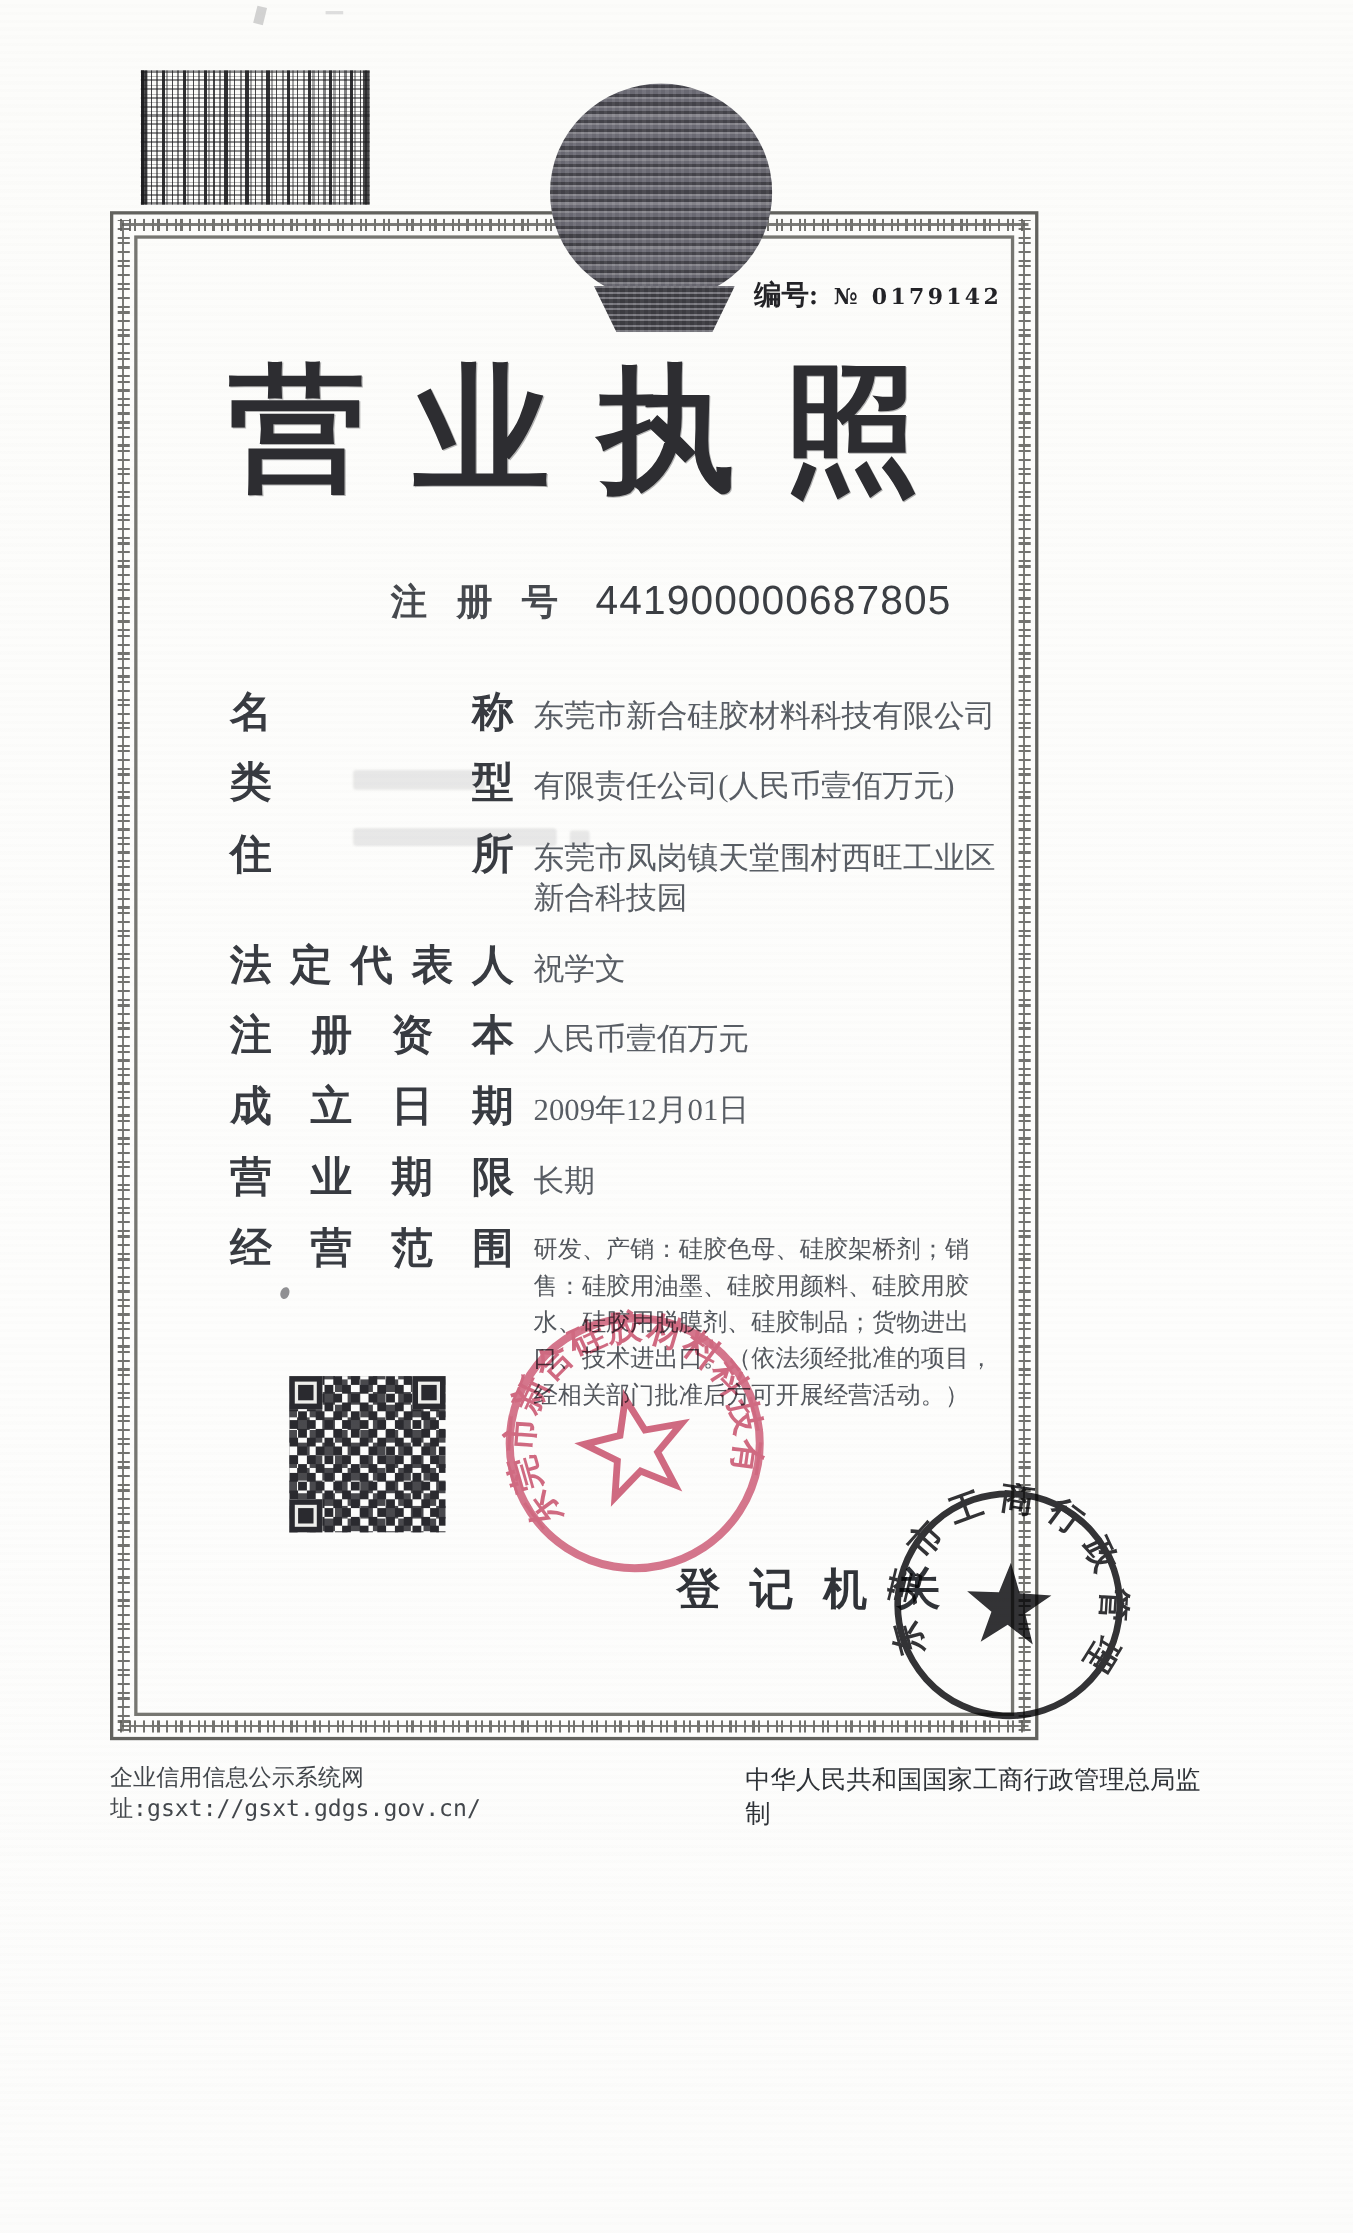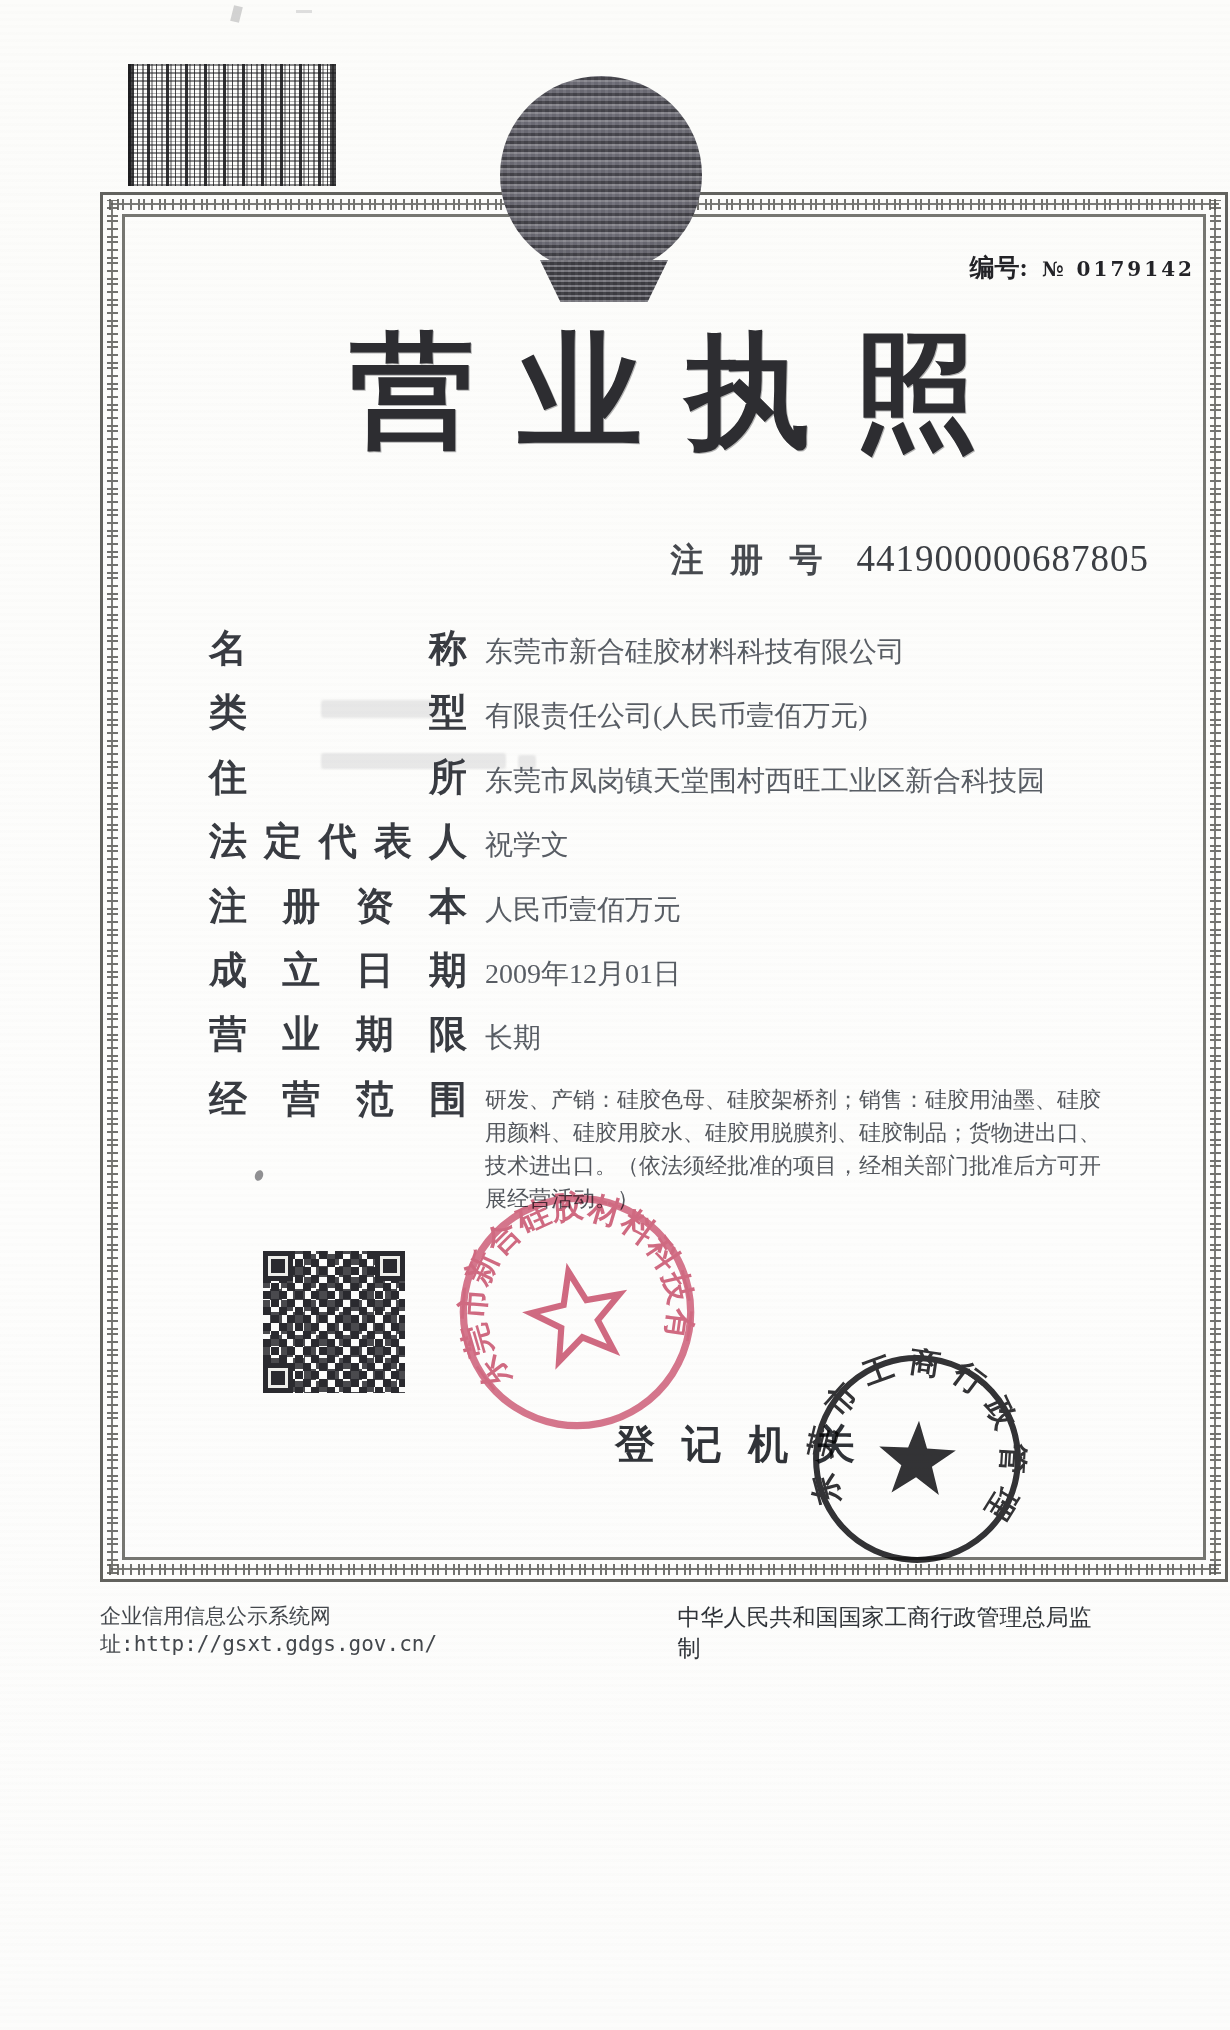--- a/index.html
+++ b/index.html
@@ -51,21 +51,21 @@
   .emblem-base{
     width:128px;height:42px;margin:-14px auto 0;
     background-color:#55545c;
     background-image:
       repeating-linear-gradient(0deg, rgba(255,255,255,.2) 0 2px, rgba(0,0,0,.3) 2px 5px),
       repeating-linear-gradient(90deg, rgba(255,255,255,.08) 0 3px, transparent 3px 7px);
     clip-path:polygon(0 0,100% 0,84% 100%,16% 100%);
   }
   
   .frame{
-    position:absolute;left:100px;top:192px;width:1128px;height:1390px;
+    position:absolute;left:100px;top:192px;width:844px;height:1390px;
     border:3px solid #62625e;box-sizing:border-box;
   }
   .frame-inner{position:absolute;inset:19px;border:3px solid #6a6a65;opacity:.92;}
   .strip{position:absolute;opacity:.85;}
   .strip.h{
     left:6px;right:6px;height:11px;
     background-image:
       repeating-linear-gradient(90deg, #5b5b57 0 2px, transparent 2px 8px, #5b5b57 8px 10px, transparent 10px 13px, #5b5b57 13px 15px, transparent 15px 21px),
       linear-gradient(to bottom, transparent 0 4px, rgba(91,91,87,.95) 4px 6px, transparent 6px 11px);
   }
@@ -90,21 +90,21 @@
     position:absolute;top:128px;left:50%;transform:translateX(-50%);
     width:628px;font-size:124px;font-weight:900;color:#2b2b2f;
     font-family:"Liberation Sans",sans-serif;line-height:1.1;
     text-shadow:1px 1px 0 rgba(43,43,47,.35);
     filter:contrast(.98);
   }
   .regno-line{
     position:absolute;top:330px;right:76px;display:flex;align-items:baseline;gap:34px;
   }
   .regno-label{width:152px;font-size:33px;font-weight:600;color:#46494e;}
-  .regno-number{font-size:37px;color:#3b3e43;letter-spacing:1px;font-family:Liberation Serif, serif;margin-top:12px;}
+  .regno-number{font-size:37px;color:#3b3e43;letter-spacing:1px;font-family:Liberation Sans, sans-serif;}
   .fields{position:absolute;left:106px;top:432px;right:34px;}
   .field-row{display:flex;align-items:flex-start;margin-bottom:21px;}
   .field-label{
     width:258px;flex:0 0 258px;font-size:38px;line-height:42px;font-weight:600;color:#383b41;
   }
   .field-value{
     margin-left:18px;font-size:28px;line-height:1.3;color:#585d64;padding-top:7px;
   }
   .field-row.scope .field-value{
     font-size:22px;line-height:1.5;width:628px;padding-top:5px;color:#53575d;
@@ -294,17 +294,17 @@
       <circle cx="110" cy="110" r="100" fill="none" stroke="#232326" stroke-width="6"></circle>
       <path id="authorityArc" d="M 38,155 A 85,85 0 1 1 182,155" fill="none"></path>
       <text font-size="30" font-weight="700" fill="#232326" letter-spacing="12" font-family="Liberation Serif, serif">
         <textPath href="#authorityArc">东莞市工商行政管理局</textPath>
       </text>
       <polygon points="110,72 119.4,99.1 148,99.6 125.2,116.9 133.5,144.4 110,128 86.5,144.4 94.8,116.9 72,99.6 100.6,99.1" fill="#232326"></polygon>
     </svg>
   </div>
 
   <div class="footer">
-    <div class="footer-left">企业信用信息公示系统网址:http://gsxt.gdgs.gov.cn/</div>
+    <div class="footer-left">企业信用信息公示系统网址:gsxt://gsxt.gdgs.gov.cn/</div>
     <div class="footer-right">中华人民共和国国家工商行政管理总局监制</div>
   </div>
 
 </div>
 
 </body></html>

